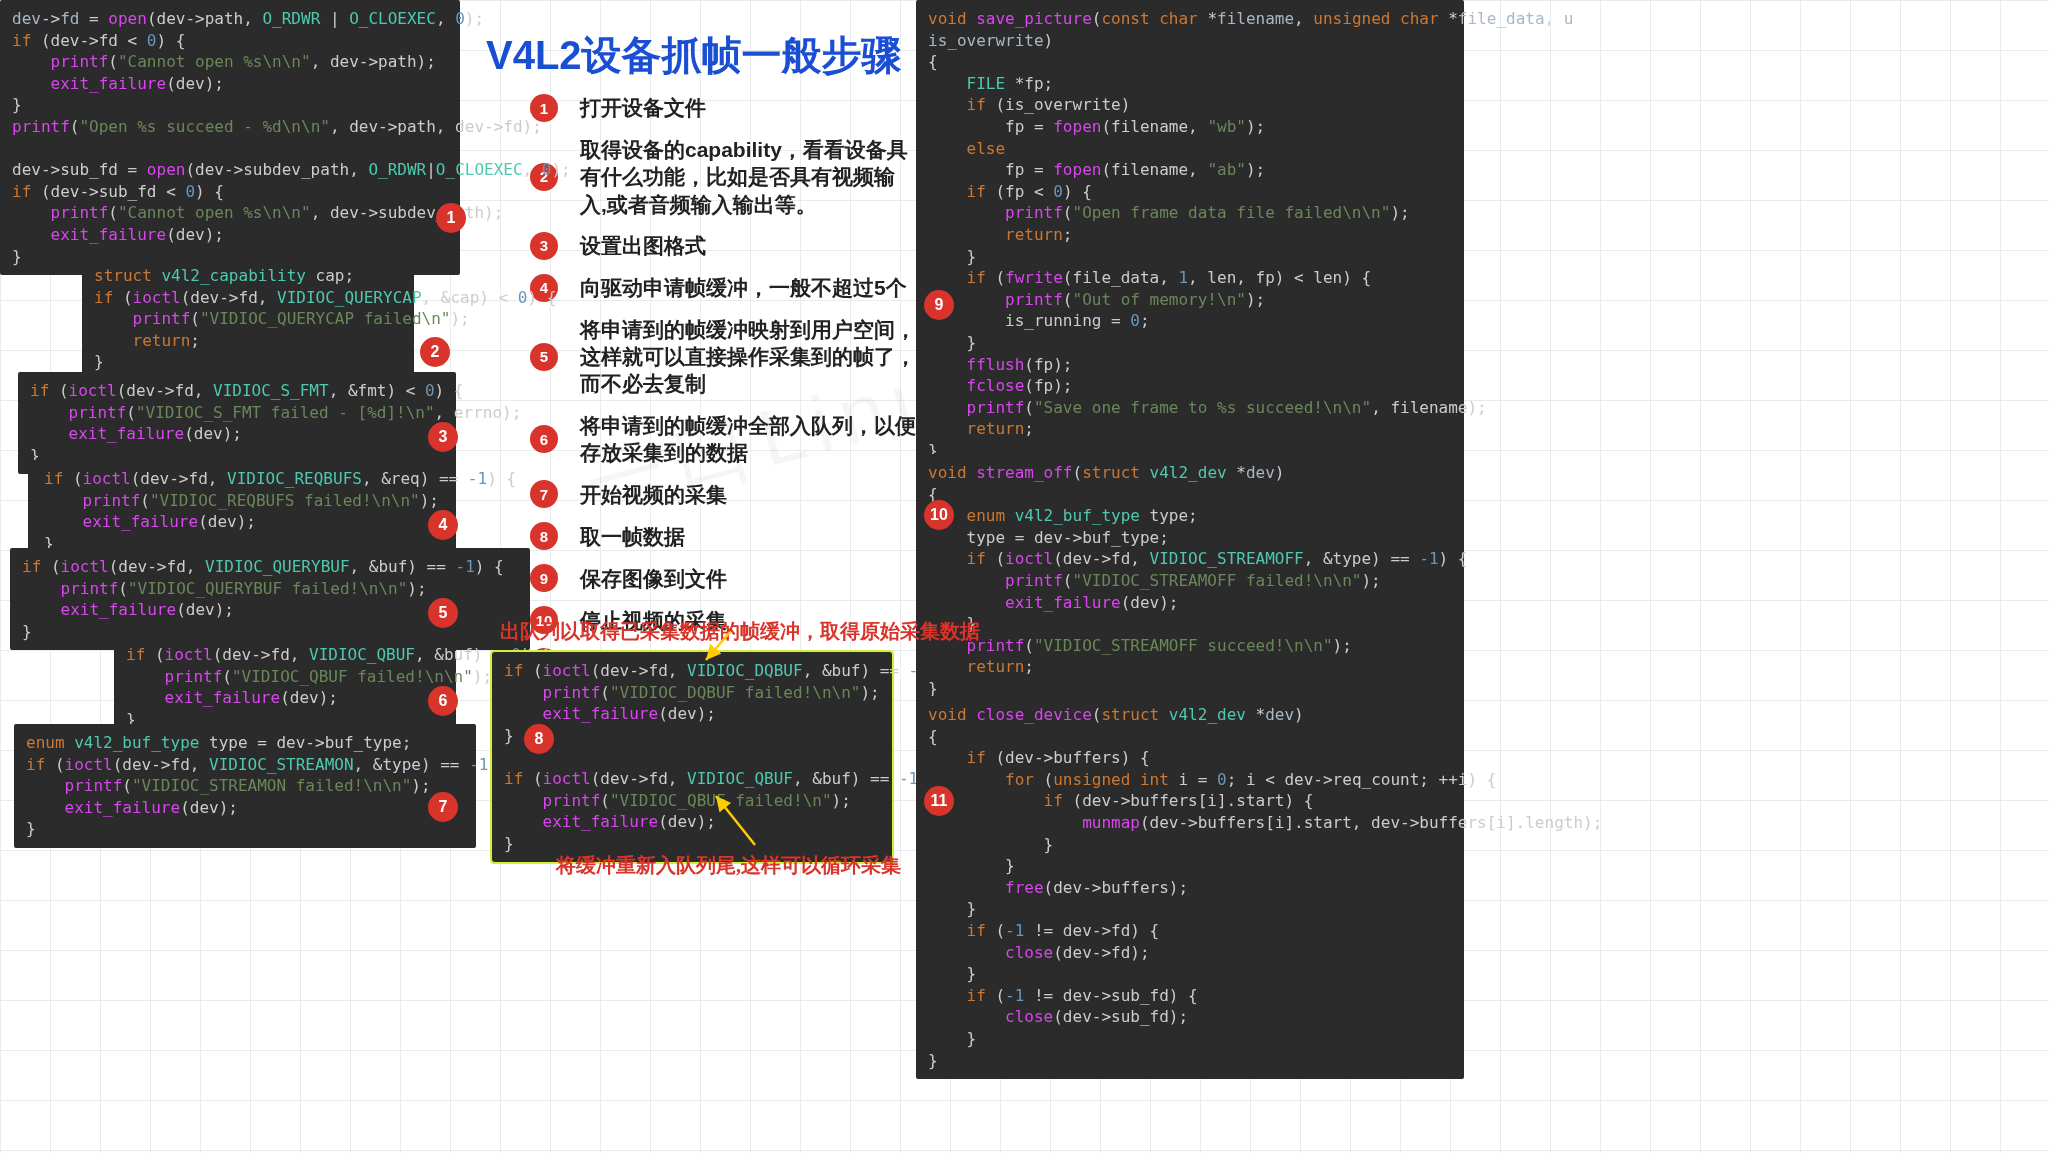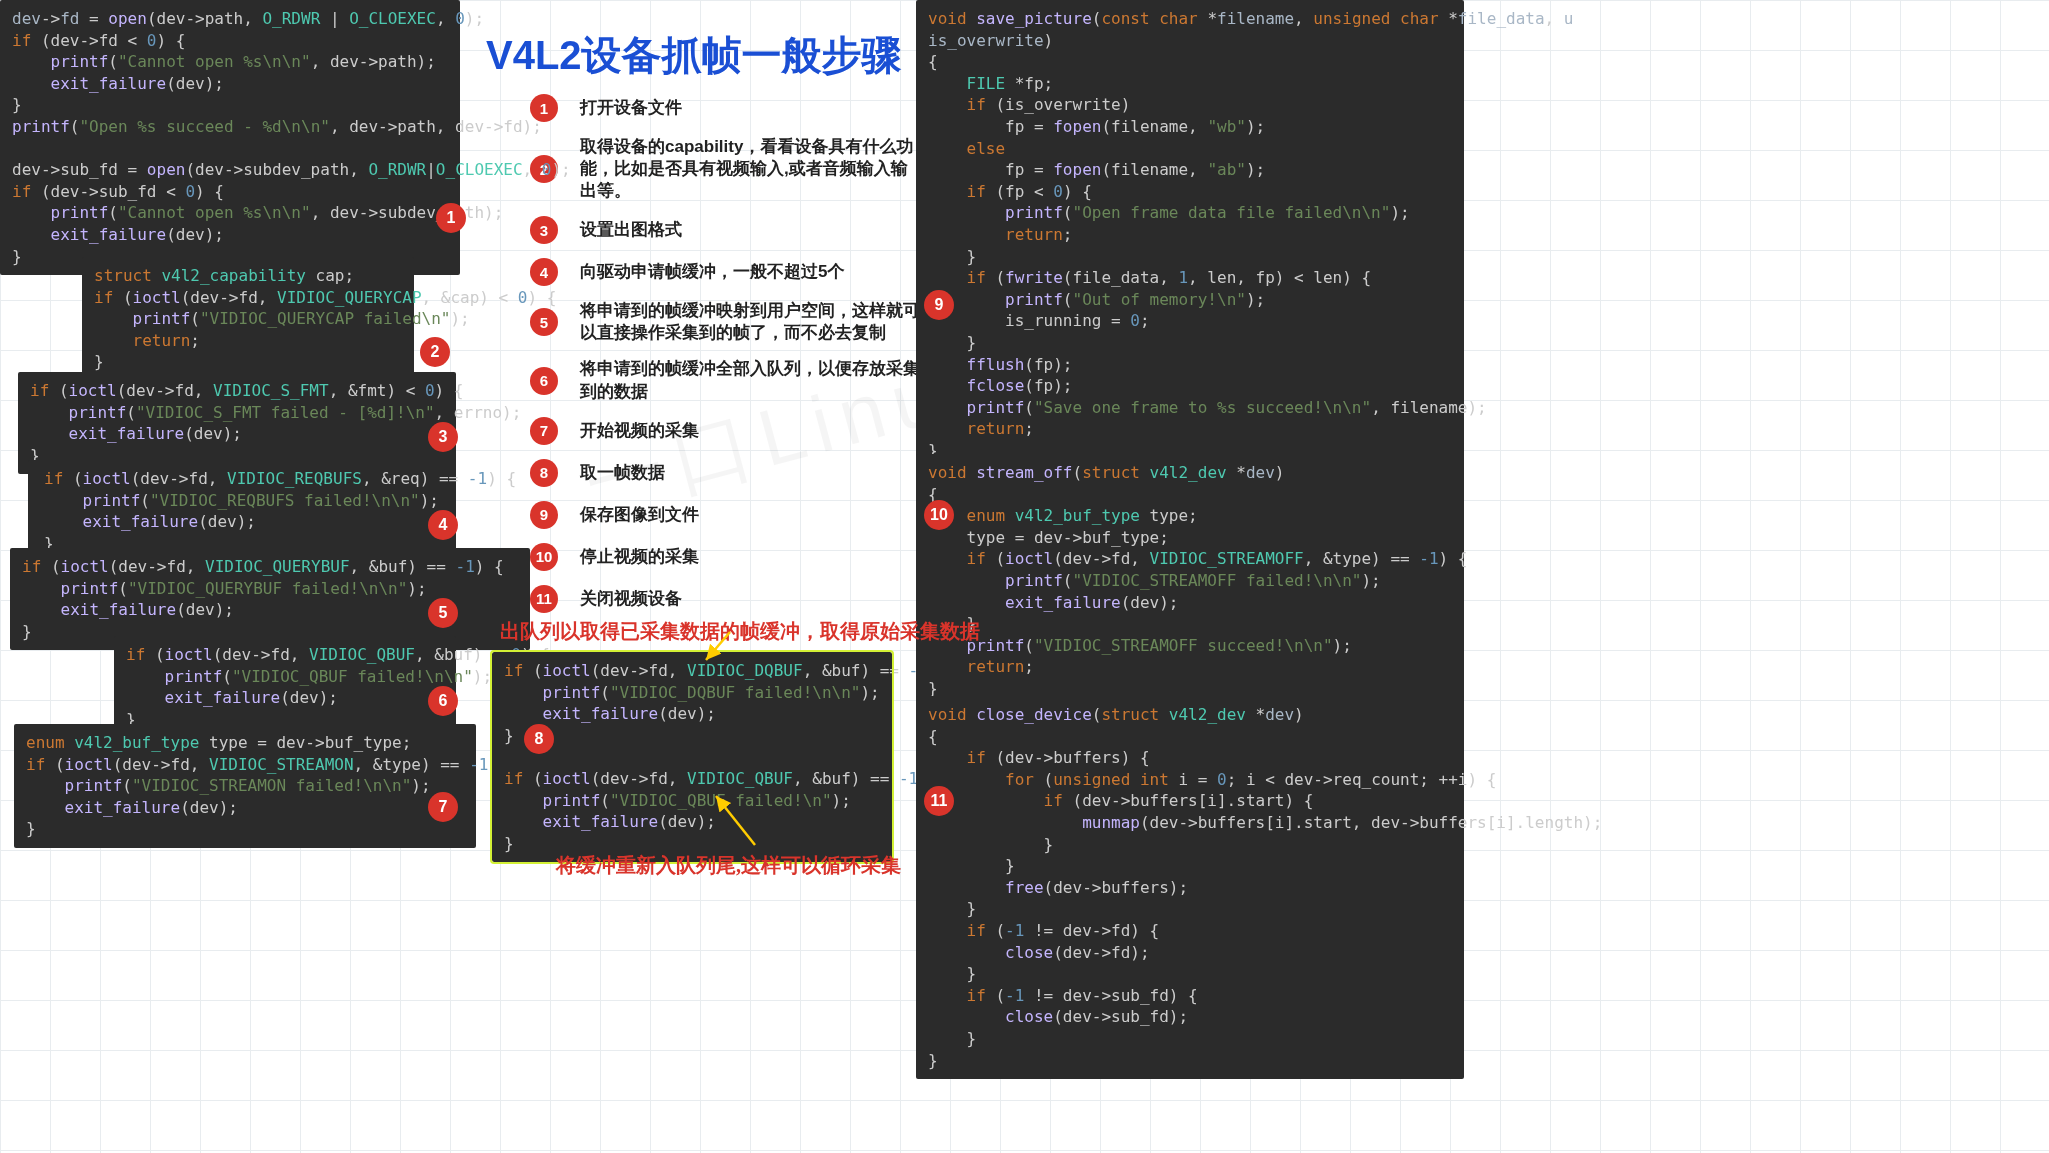--- a/index.html
+++ b/index.html
@@ -72,33 +72,33 @@
   font-family: "Microsoft YaHei", sans-serif;
 }
 .step-row { display: flex; align-items: center; margin-bottom: 14px; }
 .step-num {
   width: 28px; height: 28px; border-radius: 50%;
   background: #d9342b; color: #fff;
   display: flex; align-items: center; justify-content: center;
   font-weight: bold; font-size: 15px; margin-right: 22px;
   flex-shrink: 0;
 }
-.step-text { color: #222; font-size: 17px; font-weight: 600; line-height: 1.3; max-width: 340px; }
+.step-text { color: #222; font-size: 21px; font-weight: 600; line-height: 1.3; max-width: 340px; }
 .annotation {
   position: absolute;
   color: #d9342b;
   font-family: Liberation Serif, serif;
   font-weight: 700;
   font-size: 20px;
   z-index: 6;
 }
 
 .kw { color: #cc7832; }
 .ty { color: #a9b7c6; }
-.fn { color: #c4b5fd; }
+.fn { color: #d946ef; }
 .st { color: #6a8759; }
 .nm { color: #6897bb; }
 .id { color: #a9b7c6; }
 .tl { color: #4ec9b0; margin-top: 20px; }
 .arrow {
   position: absolute;
   z-index: 7;
   pointer-events: none;
 }
 </style>

